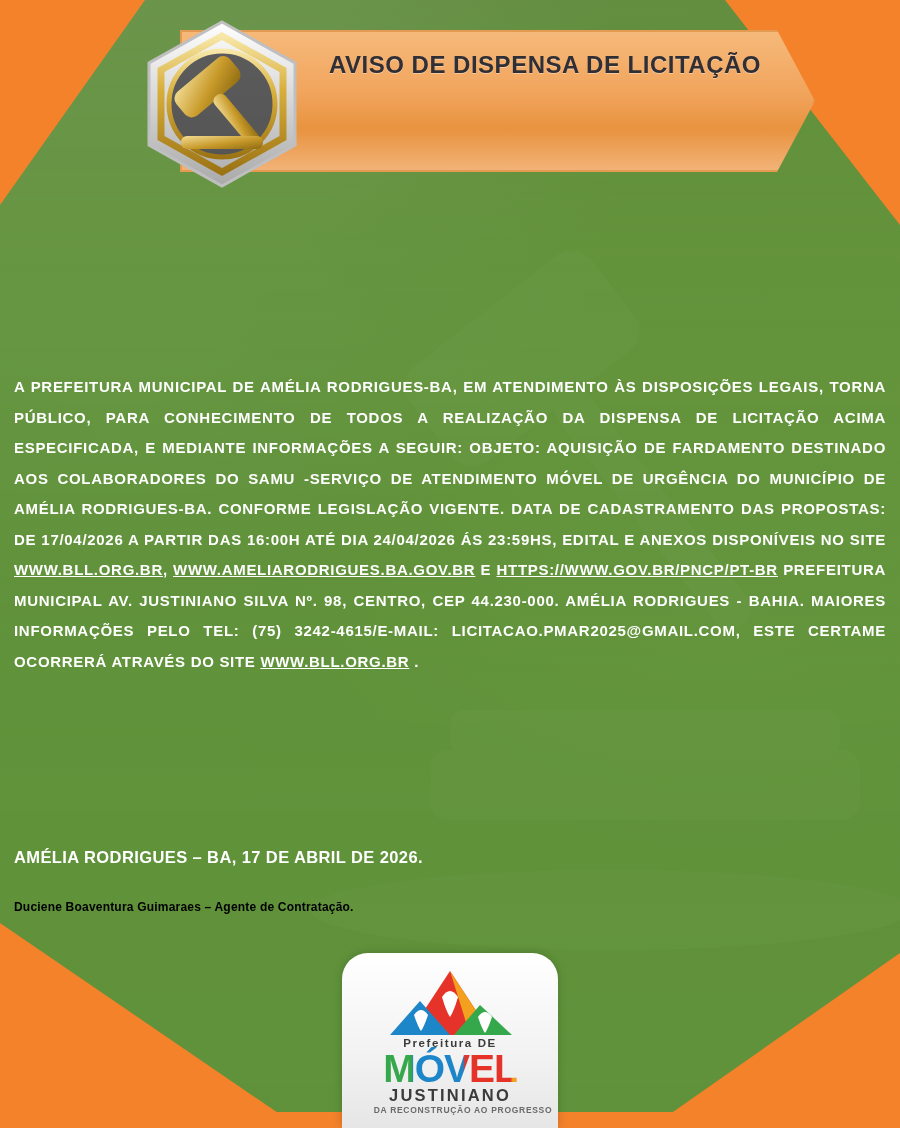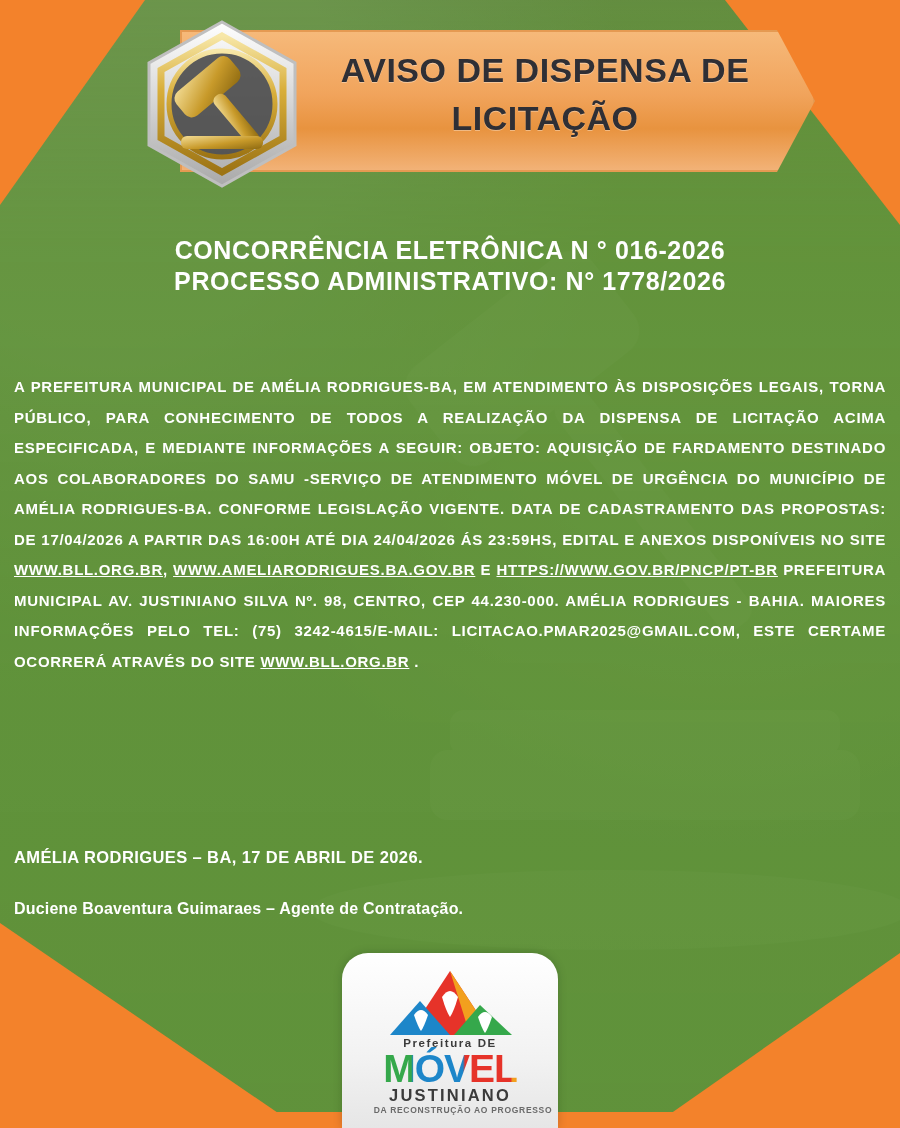--- a/index.html
+++ b/index.html
@@ -77,22 +77,22 @@
     clip-path: polygon(0 0, calc(100% - 38px) 0, 100% 50%, calc(100% - 38px) 100%, 0 100%);
     box-shadow: 0 3px 8px rgba(0,0,0,.25);
   }
   .banner-title {
     position: absolute;
     left: 185px; top: 28px;
     width: 450px;
     text-align: center;
     color: #2f2f35;
     font-weight: bold;
-    font-size: 34px;
-    line-height: 48px;
+    font-size: 24px;
+    line-height: 38px;
     letter-spacing: .5px;
     text-shadow: 0 1px 0 rgba(255,255,255,.35);
   }
   .gavel-badge {
     position: absolute;
     left: 0; top: 0;
     width: 175px; height: 172px;
   }
   
   .subtitle {
@@ -121,23 +121,23 @@
     position: absolute;
     left: 14px; right: 14px; top: 848px;
     color: #ffffff;
     font-weight: bold;
     font-size: 16.5px;
     letter-spacing: .4px;
   }
   .sign-line {
     position: absolute;
     left: 14px; right: 14px; top: 900px;
-    color: #ffffff;
-    font-weight: bold;
-    font-size: 16px;
+    color: #000000;
+    font-weight: bold;
+    font-size: 12px;
     letter-spacing: .2px;
   }
   
   .logo {
     position: absolute;
     left: 50%; bottom: 0;
     transform: translateX(-50%);
     width: 216px; height: 175px;
   }
   .logo-shield {
@@ -230,24 +230,20 @@
       <circle cx="87" cy="86" r="53" fill="#4a4a4a" opacity="0.9"></circle>
       <circle cx="87" cy="86" r="53" fill="none" stroke="url(#gold)" stroke-width="5"></circle>
       <g transform="rotate(-40 87 86)">
         <rect x="52" y="48" width="70" height="31" rx="9" fill="url(#gold2)"></rect>
         <rect x="81" y="76" width="14" height="62" rx="6" fill="url(#gold2)"></rect>
       </g>
       <rect x="46" y="118" width="82" height="13" rx="6" fill="url(#gold2)"></rect>
     </svg>
   </div>
 
-  <div class="subtitle">
-    <div>CONCORRÊNCIA ELETRÔNICA N ° 016-2026</div>
-    <div>PROCESSO ADMINISTRATIVO: N° 1778/2026</div>
-  </div>
 
   <div class="body-text">
     <span>A PREFEITURA MUNICIPAL DE AMÉLIA RODRIGUES-BA, EM ATENDIMENTO ÀS DISPOSIÇÕES LEGAIS, TORNA PÚBLICO, PARA CONHECIMENTO DE TODOS A REALIZAÇÃO DA DISPENSA DE LICITAÇÃO ACIMA ESPECIFICADA, E MEDIANTE INFORMAÇÕES A SEGUIR: OBJETO: AQUISIÇÃO DE FARDAMENTO DESTINADO AOS COLABORADORES DO SAMU -SERVIÇO DE ATENDIMENTO MÓVEL DE URGÊNCIA DO MUNICÍPIO DE AMÉLIA RODRIGUES-BA. CONFORME LEGISLAÇÃO VIGENTE. DATA DE CADASTRAMENTO DAS PROPOSTAS: DE 17/04/2026 A PARTIR DAS 16:00H ATÉ DIA 24/04/2026 ÁS 23:59HS, EDITAL E ANEXOS DISPONÍVEIS NO SITE </span><span class="u">WWW.BLL.ORG.BR</span><span>, </span><span class="u">WWW.AMELIARODRIGUES.BA.GOV.BR</span><span> E </span><span class="u">HTTPS://WWW.GOV.BR/PNCP/PT-BR</span><span> PREFEITURA MUNICIPAL AV. JUSTINIANO SILVA Nº. 98, CENTRO, CEP 44.230-000. AMÉLIA RODRIGUES - BAHIA. MAIORES INFORMAÇÕES PELO TEL: (75) 3242-4615/E-MAIL: LICITACAO.PMAR2025@GMAIL.COM, ESTE CERTAME OCORRERÁ ATRAVÉS DO SITE </span><span class="u">WWW.BLL.ORG.BR</span><span> .</span>
   </div>
 
   <div class="date-line">AMÉLIA RODRIGUES – BA, 17 DE ABRIL DE 2026.</div>
   <div class="sign-line">Duciene Boaventura Guimaraes – Agente de Contratação.</div>
 
   <div class="logo">
     <div class="logo-shield"></div>

